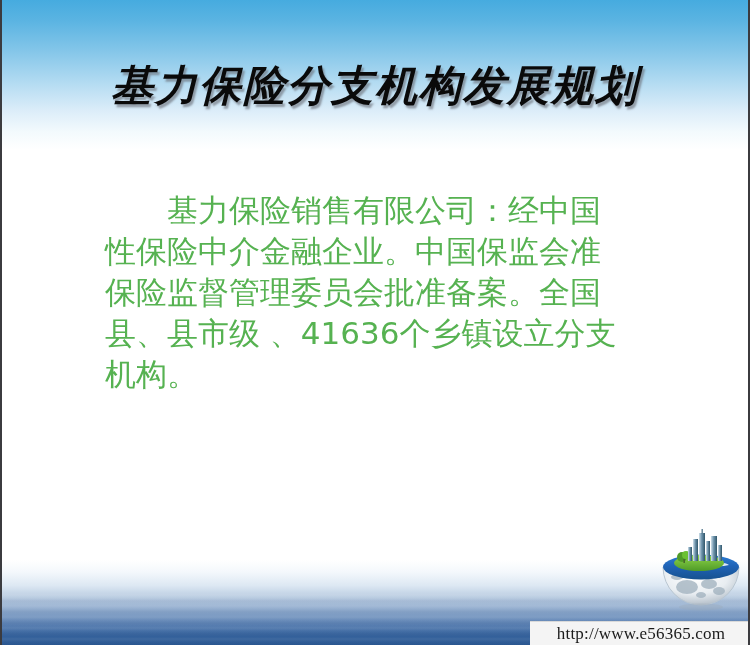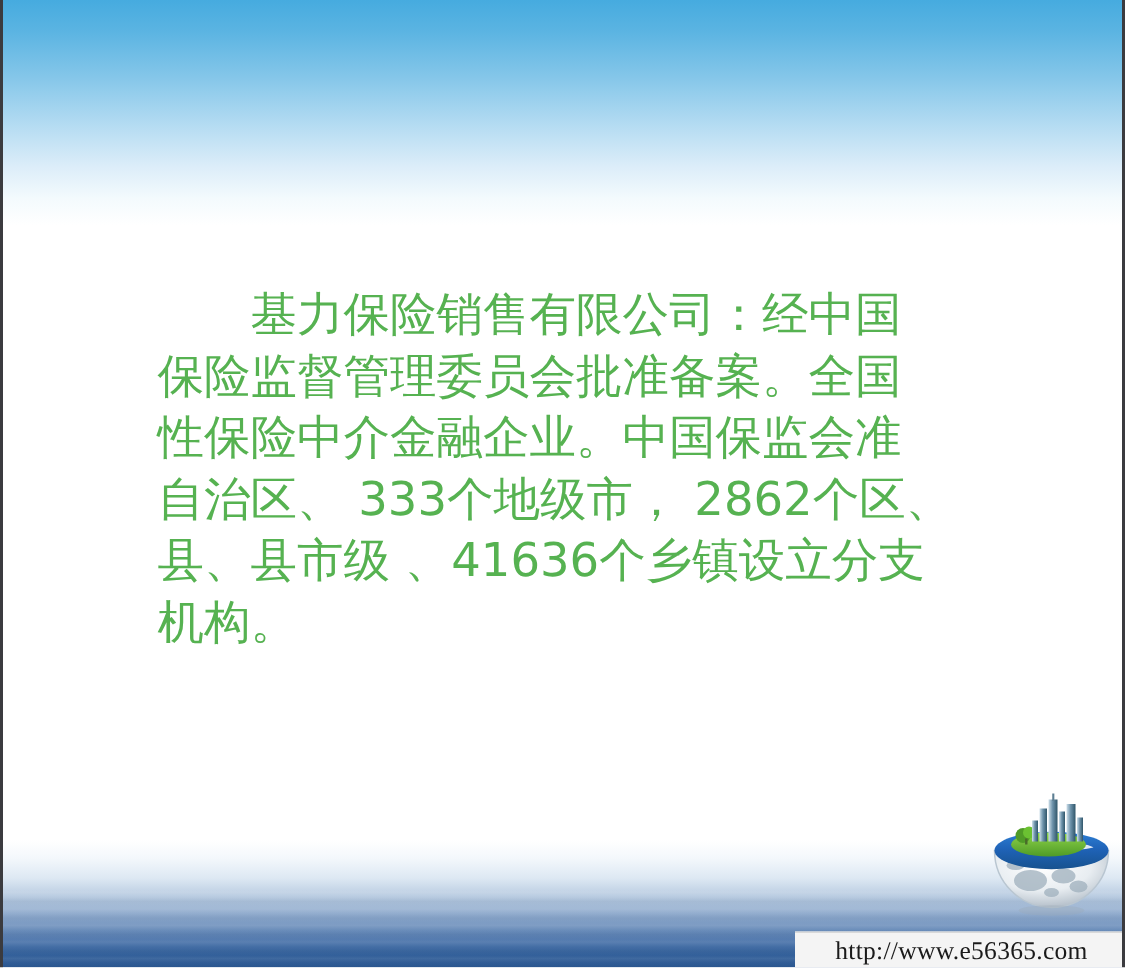--- a/index.html
+++ b/index.html
@@ -143,26 +143,26 @@
 <body>
 
 <div class="slide">
 
   <div class="sky"></div>
 
   <div class="sea">
     <div class="sea-ripples"></div>
   </div>
 
+  <div class="title">基力保险分支机构发展规划</div>
 
   <div class="body-text">
     <p><span class="indent"></span><span>基力保险销售有限公司：经中国</span></p>
+    <p>性保险中介金融企业。中国保监会准</p>
     <p>保险监督管理委员会批准备案。全国</p>
-    <p>性保险中介金融企业。中国保监会准</p>
-    <p>自治区、 333个地级市， 2862个区、</p>
     <p>县、县市级 、41636个乡镇设立分支</p>
     <p>机构。</p>
   </div>
 
   <svg class="globe" viewBox="0 0 88 88">
     <defs>
       <radialGradient id="gLower" cx="42%" cy="28%" r="78%">
         <stop offset="0%" stop-color="#ffffff"></stop>
         <stop offset="55%" stop-color="#e8edf1"></stop>
         <stop offset="100%" stop-color="#aab6c2"></stop>

